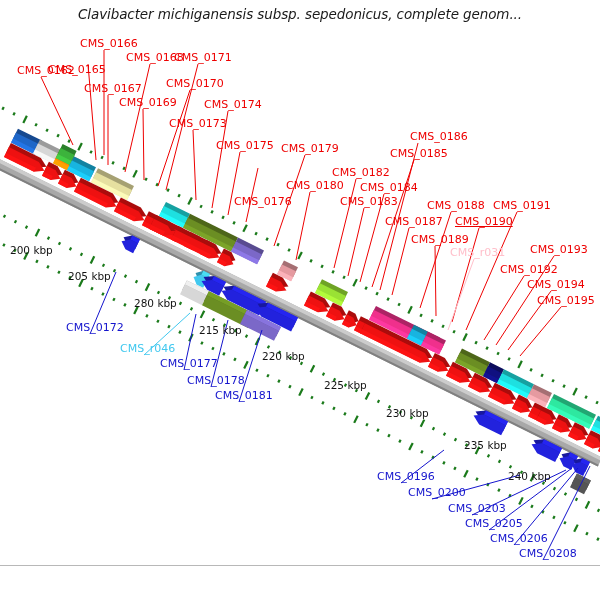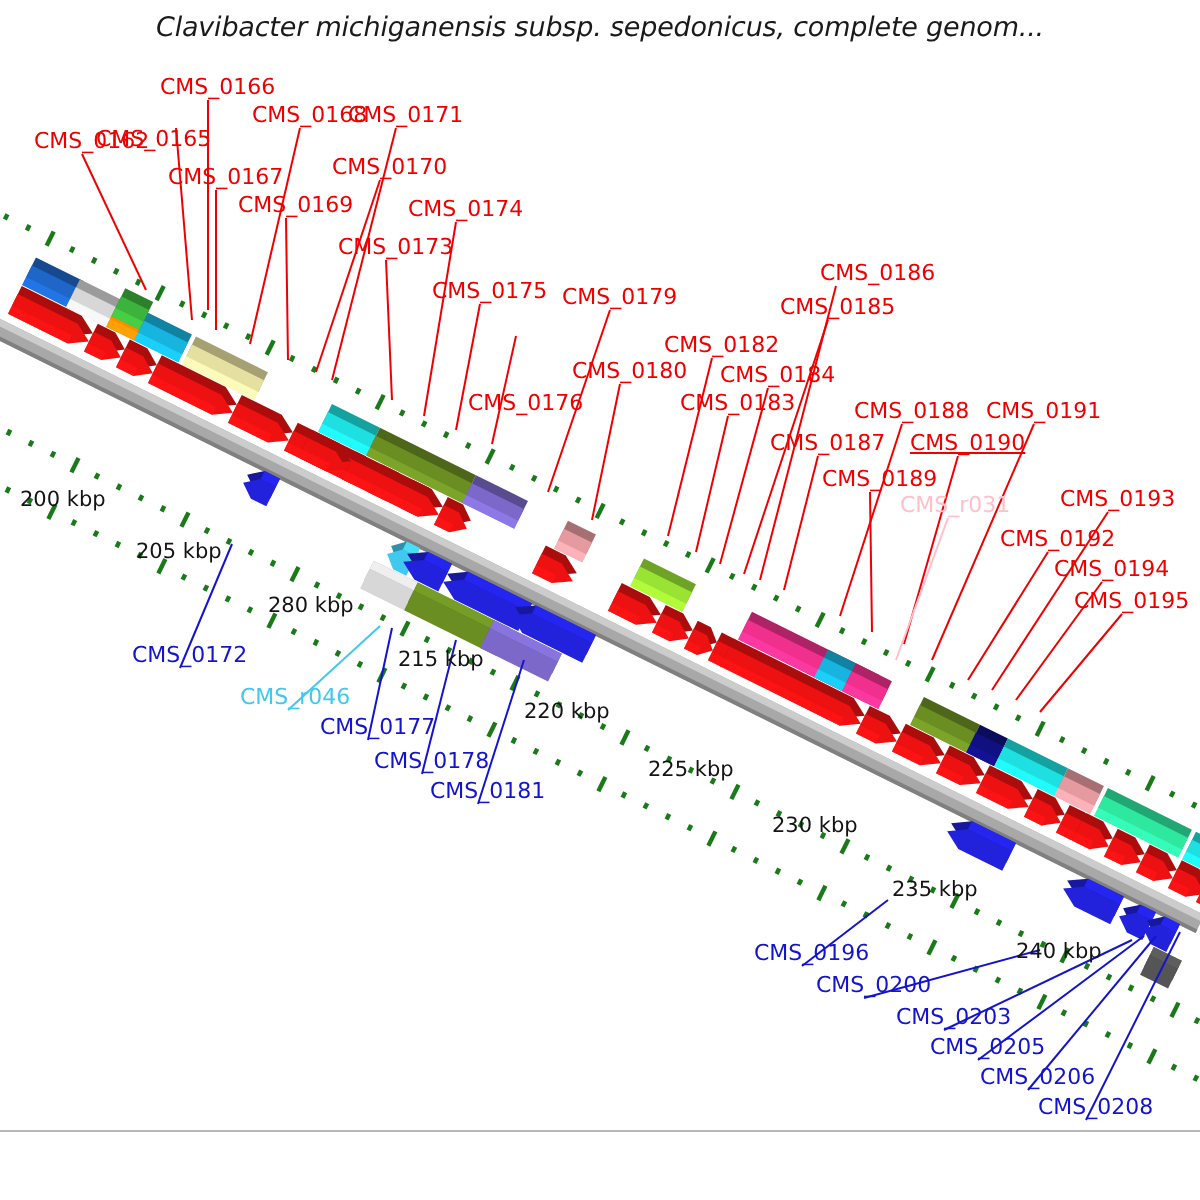--- a/index.html
+++ b/index.html
@@ -619,18 +619,18 @@
       <div class="lbl blue" style="left: 519px; top: 548px;">CMS_0208</div>
       <div class="lbl pink" style="left: 450px; top: 247px;">CMS_r031</div>
       <div class="lbl cyan" style="left: 120px; top: 343px;">CMS_r046</div>
       <div class="lbl scale" style="left: 10px; top: 245px;">200 kbp</div>
       <div class="lbl scale" style="left: 68px; top: 271px;">205 kbp</div>
       <div class="lbl scale" style="left: 134px; top: 298px;">280 kbp</div>
       <div class="lbl scale" style="left: 199px; top: 325px;">215 kbp</div>
       <div class="lbl scale" style="left: 262px; top: 351px;">220 kbp</div>
       <div class="lbl scale" style="left: 324px; top: 380px;">225 kbp</div>
       <div class="lbl scale" style="left: 386px; top: 408px;">230 kbp</div>
-      <div class="lbl scale" style="left: 446px; top: 440px;">235 kbp</div>
+      <div class="lbl scale" style="left: 464px; top: 440px;">235 kbp</div>
       <div class="lbl scale" style="left: 508px; top: 471px;">240 kbp</div>
     </div>
 
   <div id="footer-line"></div>
 </div>
 
 </body></html>

